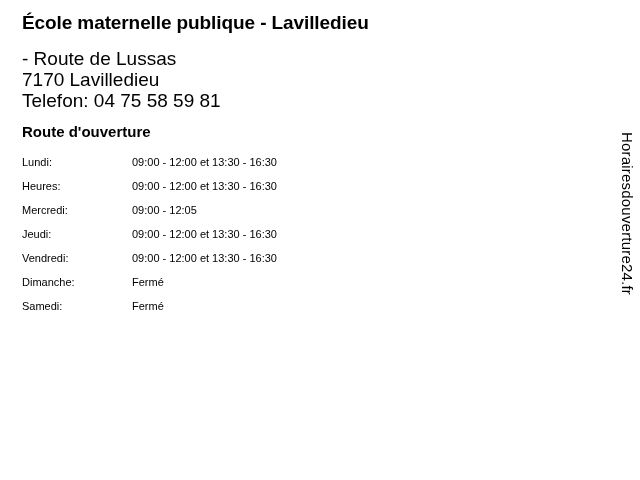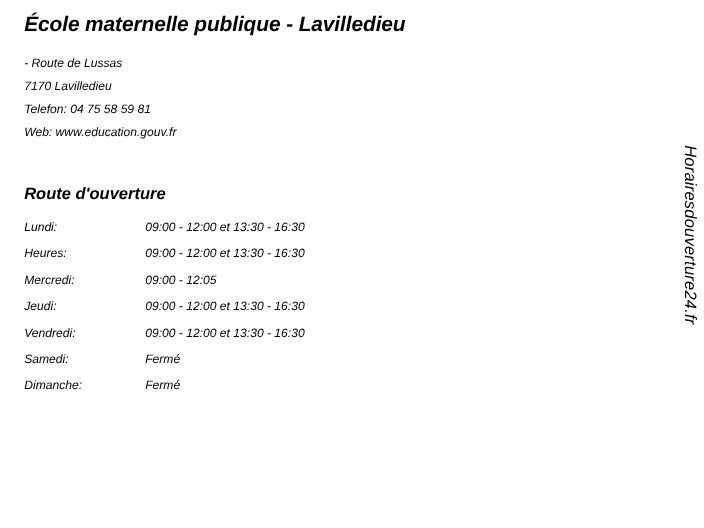--- a/index.html
+++ b/index.html
@@ -14,39 +14,38 @@
     color: #000000;
     position: relative;
     overflow: hidden;
   }
   .page {
     position: absolute;
     left: 0;
     top: 0;
     width: 640px;
     height: 340px;
-    font-style: italic;
   }
   .content {
     position: absolute;
     left: 22px;
     top: 10px;
     width: 580px;
   }
   .title {
     font-size: 19px;
     font-weight: bold;
     line-height: 26px;
     margin: 0 0 12px 0;
     letter-spacing: -0.1px;
   }
   .address-block {
-    font-size: 11px;
+    font-size: 19px;
     line-height: 21px;
-    margin-bottom: 36px;
+    margin-bottom: 12px;
   }
   .address-line {
     white-space: pre;
   }
   .section-heading {
     font-size: 15px;
     font-weight: bold;
     margin: 0 0 14px 0;
   }
   table.hours {
@@ -81,21 +80,20 @@
 <div class="page">
 
   <div class="content">
 
     <h1 class="title">École maternelle publique - Lavilledieu</h1>
 
     <div class="address-block">
       <div class="address-line">- Route de Lussas</div>
       <div class="address-line">7170 Lavilledieu</div>
       <div class="address-line">Telefon: 04 75 58 59 81</div>
-      <div class="address-line">Web: www.education.gouv.fr</div>
     </div>
 
     <h2 class="section-heading">Route d'ouverture</h2>
 
     <table class="hours">
       <tbody>
         <tr>
           <td class="day">Lundi:</td>
           <td class="value">09:00 - 12:00 et 13:30 - 16:30</td>
         </tr>
@@ -109,25 +107,25 @@
         </tr>
         <tr>
           <td class="day">Jeudi:</td>
           <td class="value">09:00 - 12:00 et 13:30 - 16:30</td>
         </tr>
         <tr>
           <td class="day">Vendredi:</td>
           <td class="value">09:00 - 12:00 et 13:30 - 16:30</td>
         </tr>
         <tr>
-          <td class="day">Samedi:</td>
+          <td class="day">Dimanche:</td>
           <td class="value">Fermé</td>
         </tr>
         <tr>
-          <td class="day">Dimanche:</td>
+          <td class="day">Samedi:</td>
           <td class="value">Fermé</td>
         </tr>
       </tbody>
     </table>
 
   </div>
 
   <div class="sidebar-text">Horairesdouverture24.fr</div>
 
 </div>

